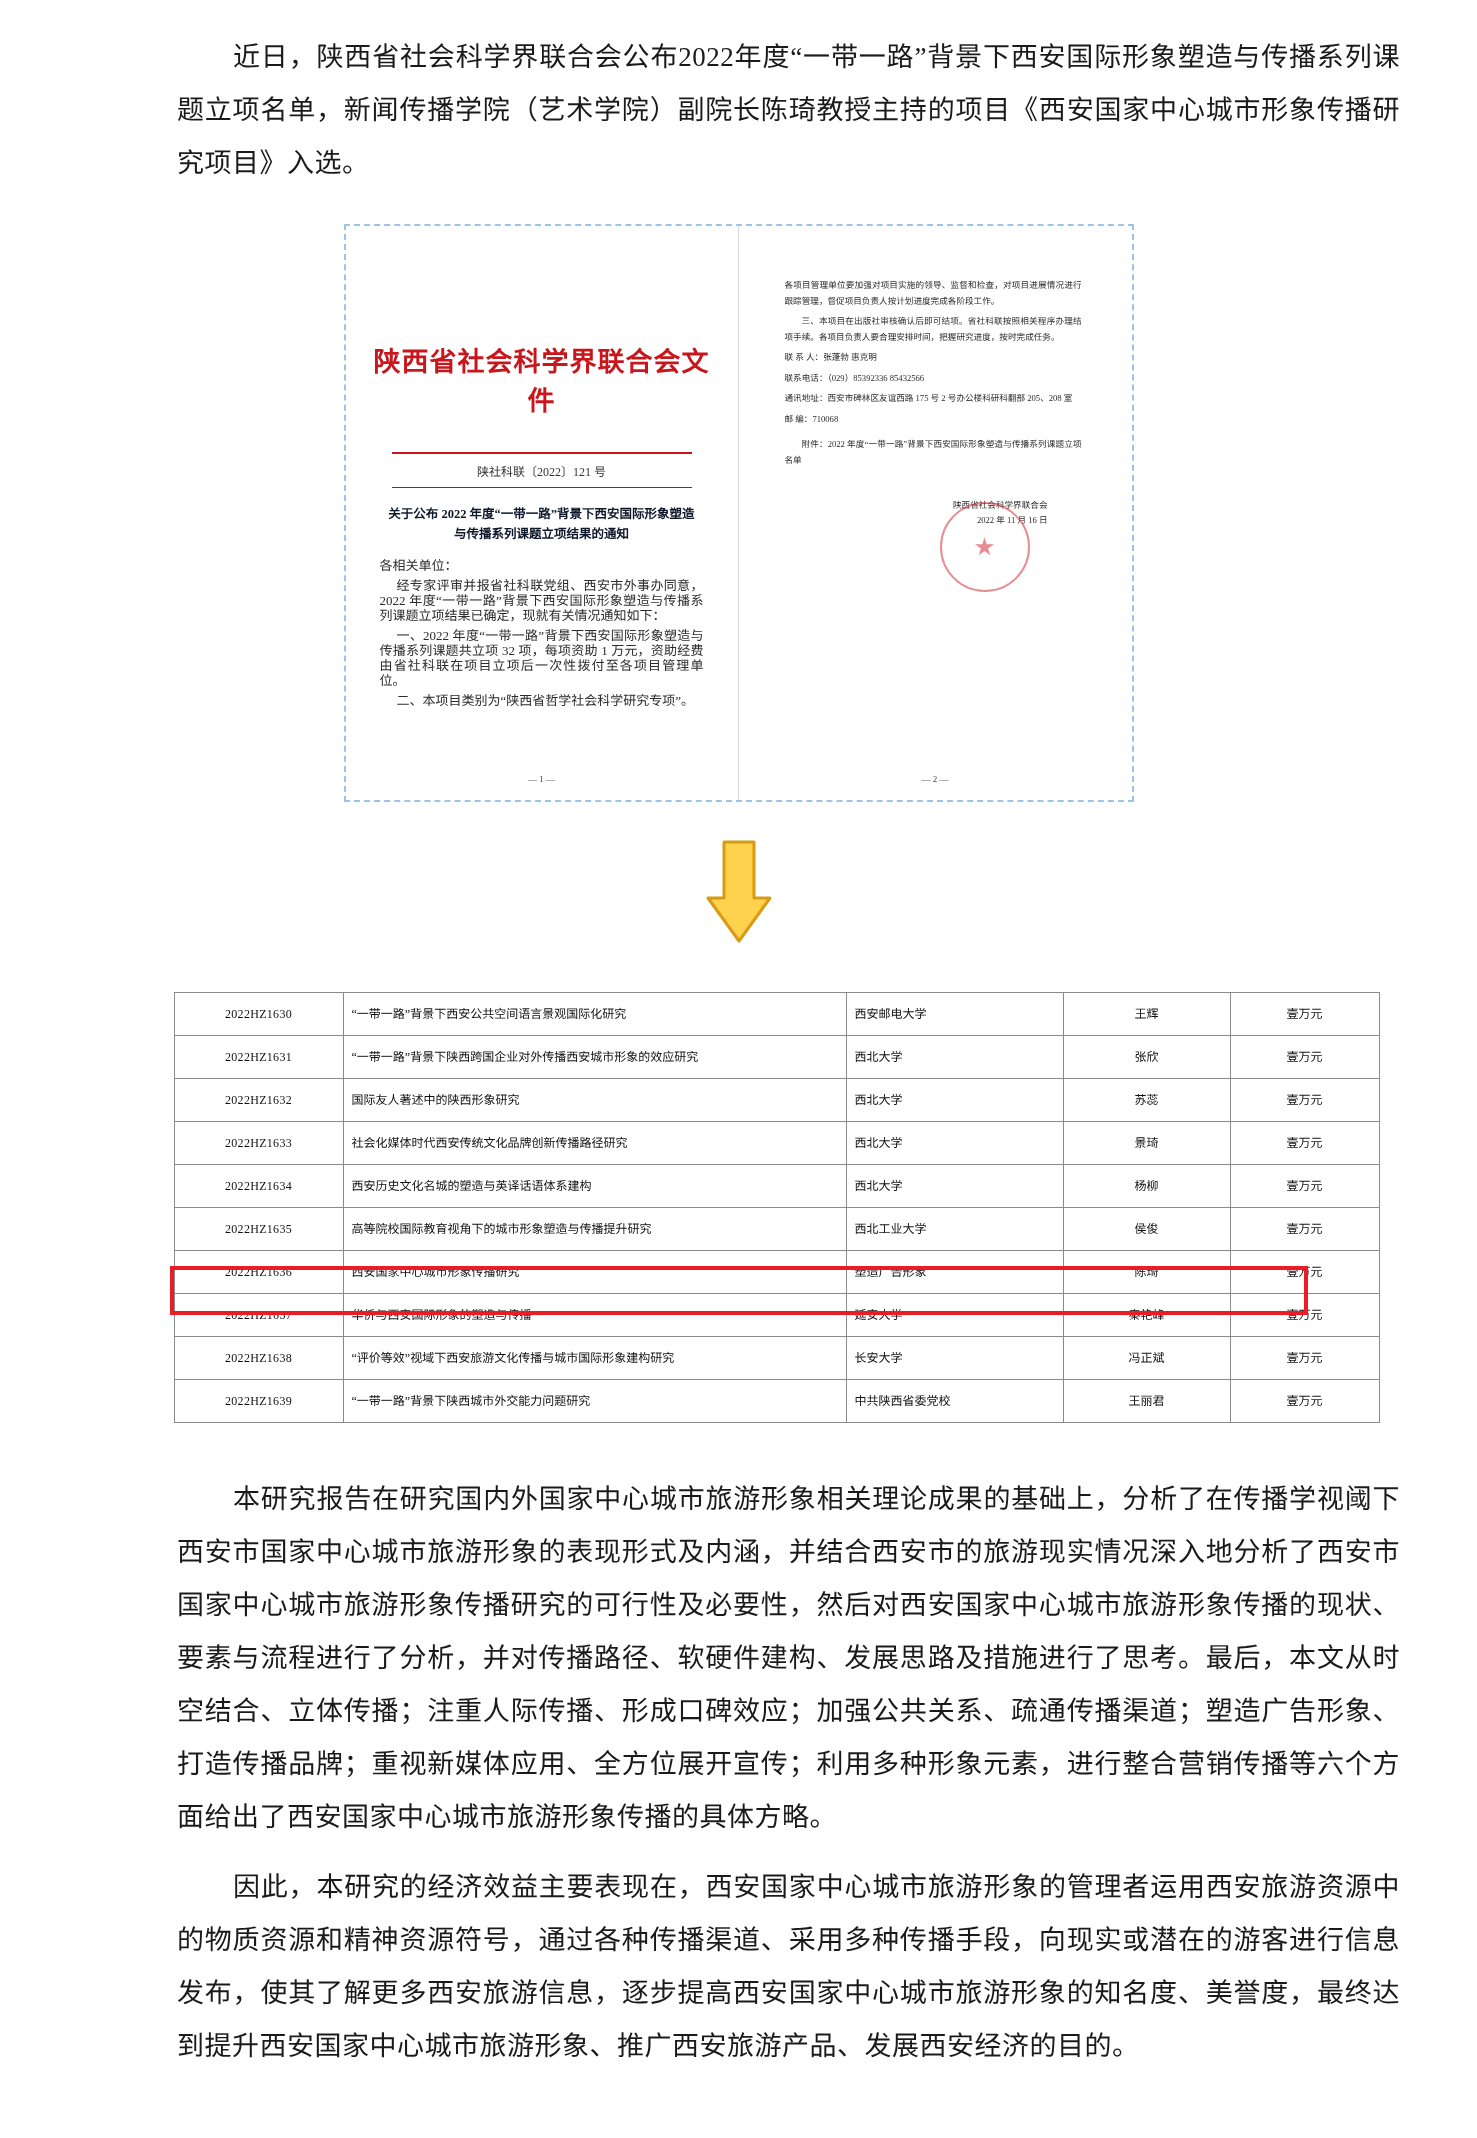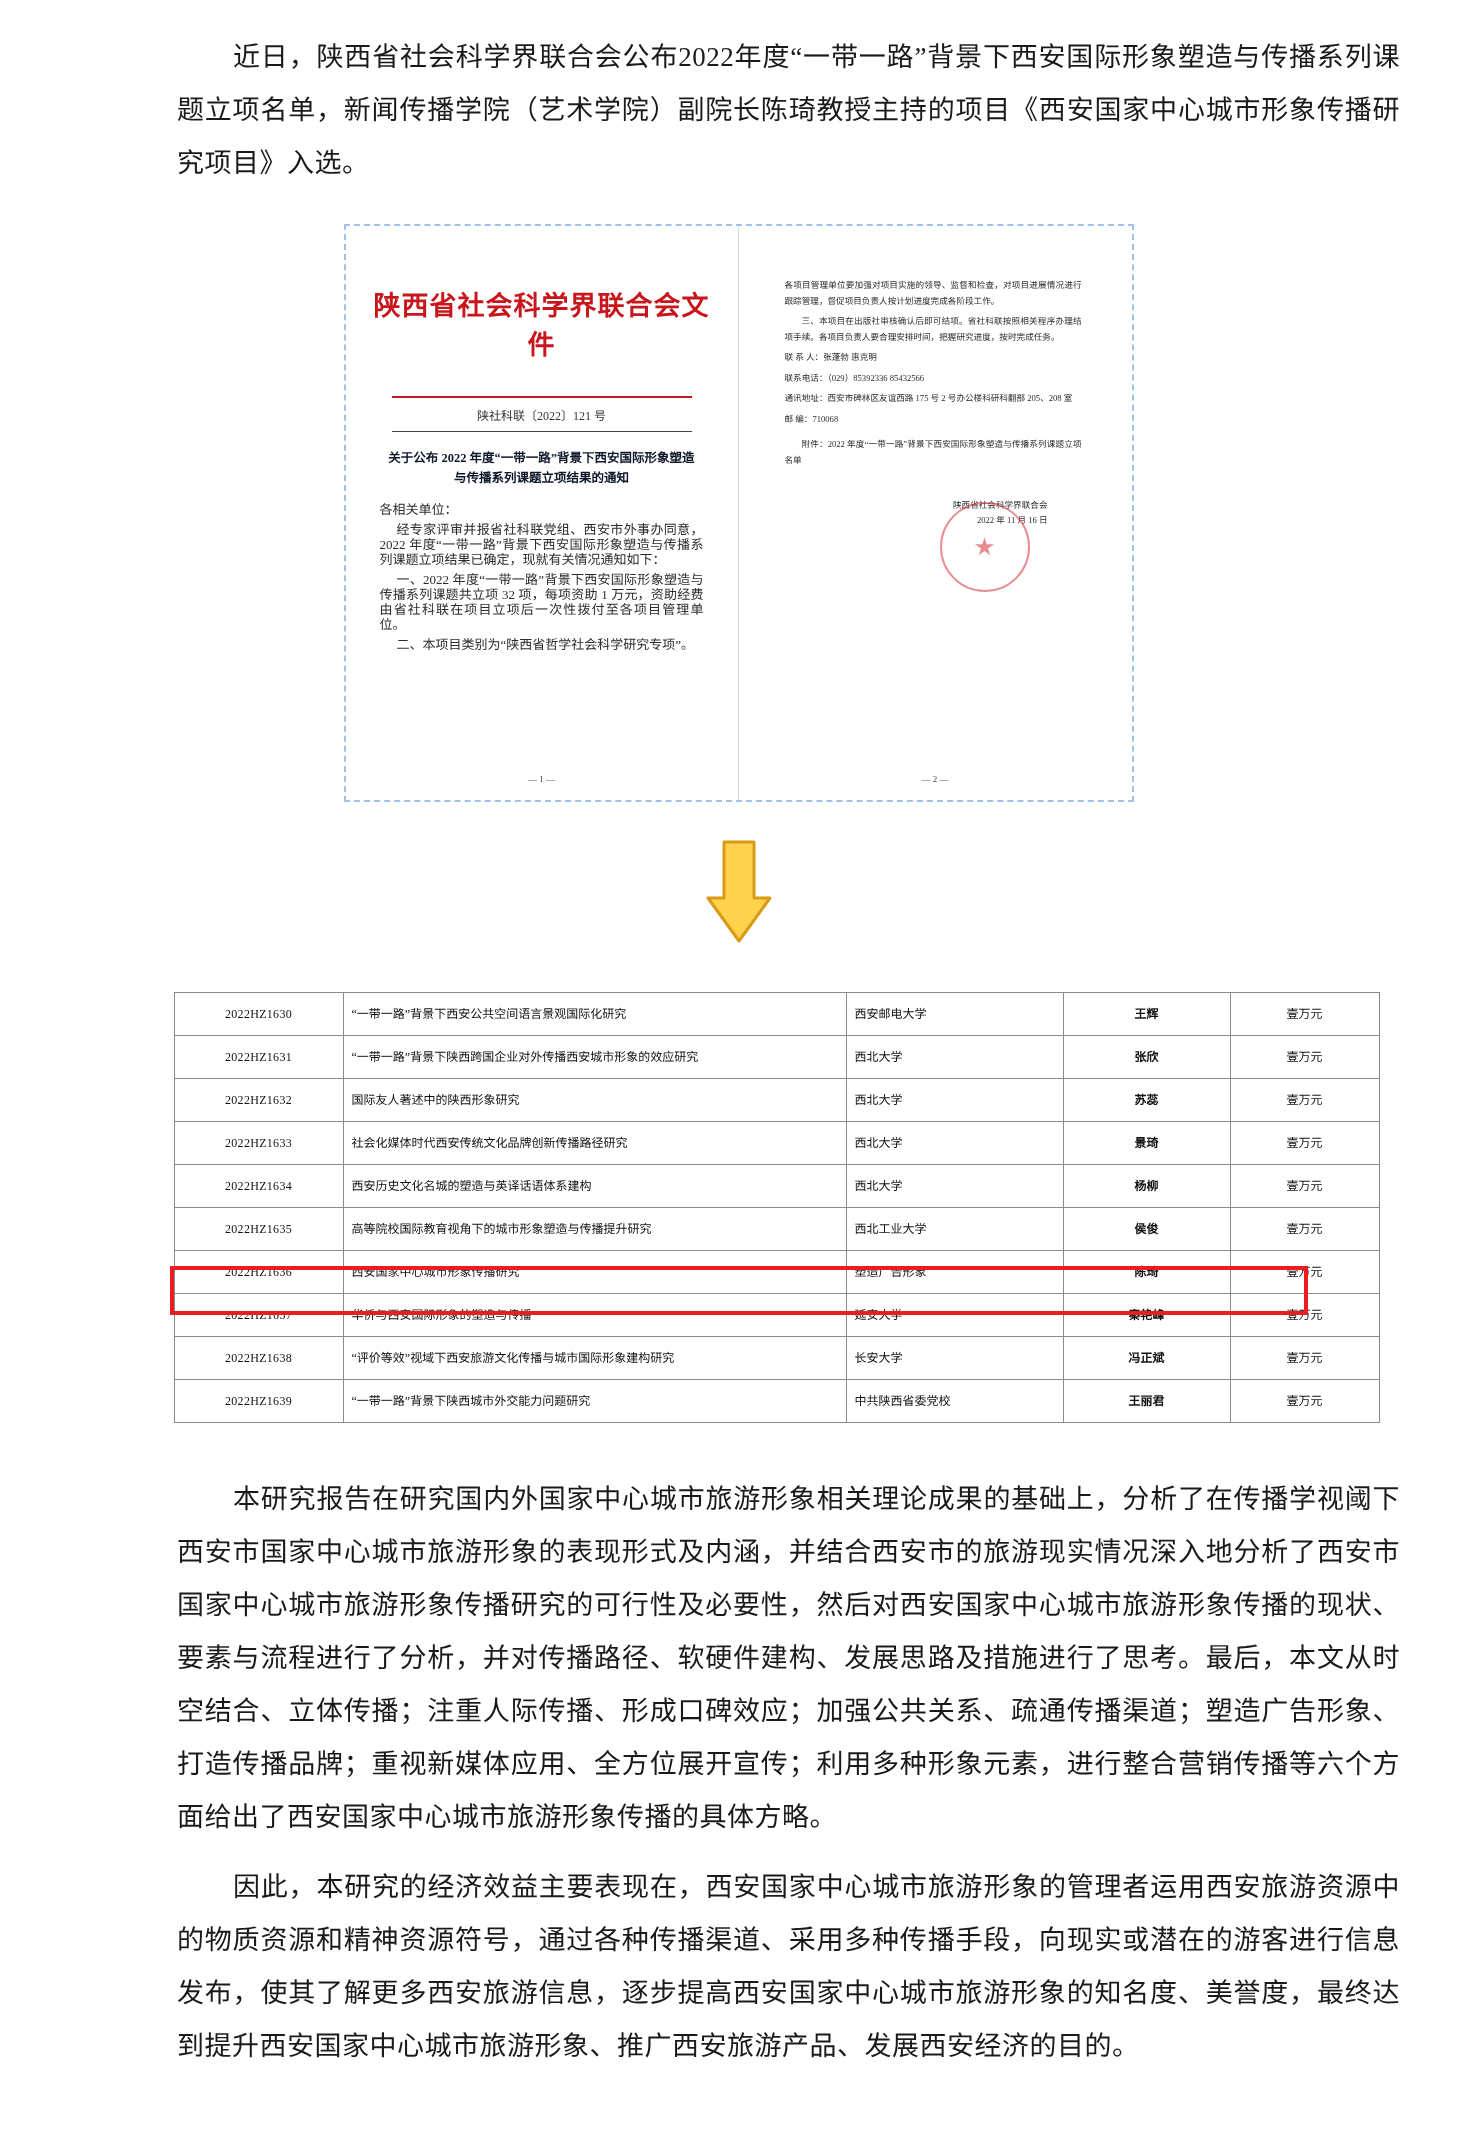--- a/index.html
+++ b/index.html
@@ -62,21 +62,21 @@
   }
   .scan-page.right {
     width: 50%;
   }
   .scan-redhead {
     text-align: center;
     color: #c8161d;
     font-weight: bold;
     font-size: 27px;
     letter-spacing: 1px;
-    margin-top: 32px;
+    margin-top: 88px;
     font-family: "Liberation Serif", serif;
   }
   .scan-redline {
     width: 300px;
     height: 2px;
     background: #c8161d;
     margin: 34px auto 0 auto;
   }
   .scan-docnum {
     text-align: center;
@@ -205,21 +205,20 @@
     padding-left: 12px;
   }
   td.col-univ {
     width: 200px;
     text-align: left;
     padding-left: 12px;
   }
   td.col-person {
     width: 150px;
     text-align: center;
-    font-weight: bold;
   }
   td.col-amount {
     width: 132px;
     text-align: center;
   }
   tr.highlight-row td {
     border-top: 1px solid #8a8a8a;
     border-bottom: 1px solid #8a8a8a;
   }
   .row-highlight-box {

